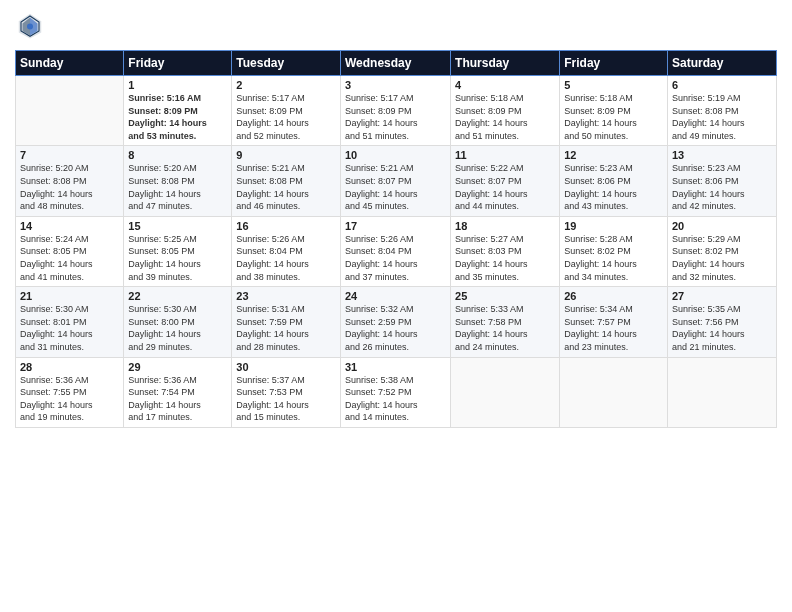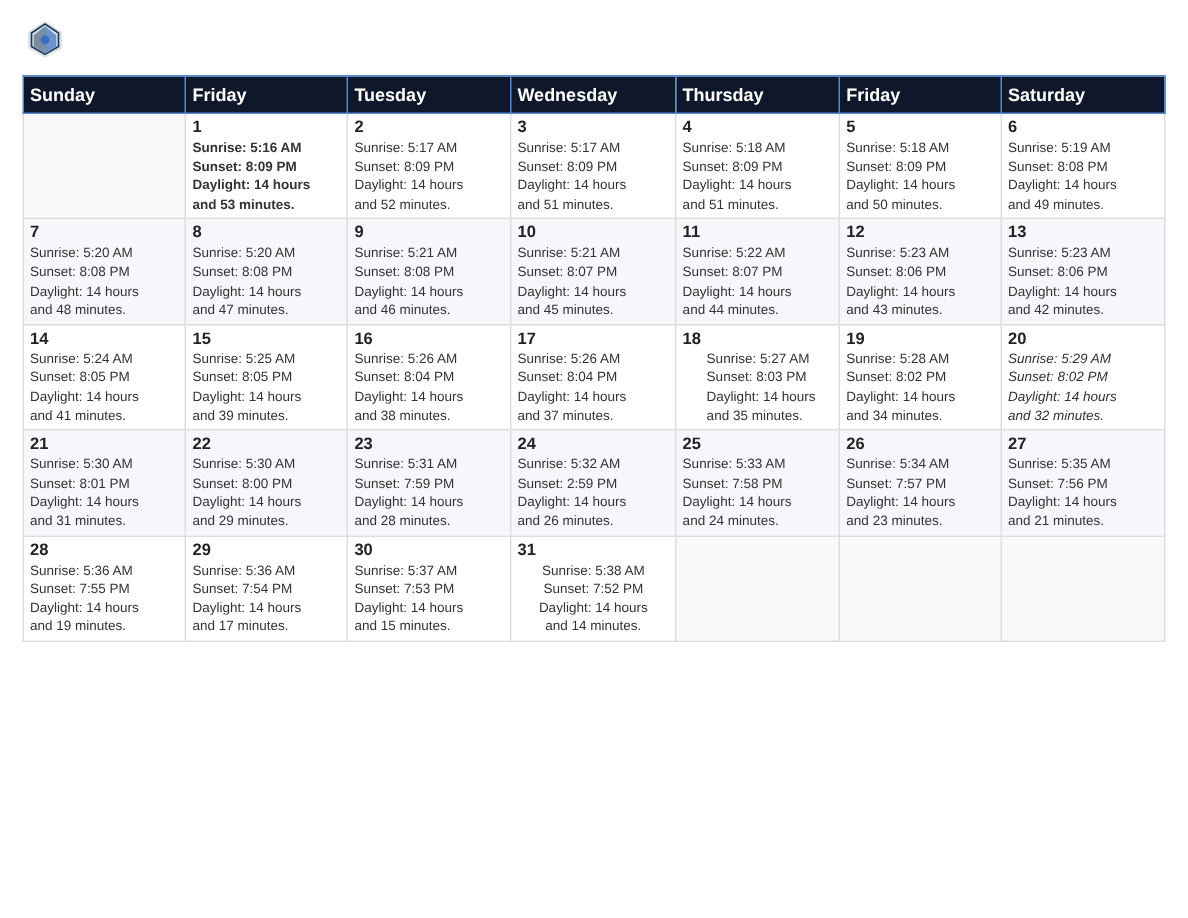--- a/index.html
+++ b/index.html
@@ -249,35 +249,35 @@
           </td>
           <td>
             <span class="day-number">17</span>
             <div class="day-info" style="white-space: pre-line;">Sunrise: 5:26 AM
 Sunset: 8:04 PM
 Daylight: 14 hours
 and 37 minutes.</div>
           </td>
           <td>
             <span class="day-number">18</span>
-            <div class="day-info" style="white-space: pre-line; margin-left: 16px;">Sunrise: 5:27 AM
+            <div class="day-info" style="white-space: pre-line;">Sunrise: 5:27 AM
 Sunset: 8:03 PM
 Daylight: 14 hours
 and 35 minutes.</div>
           </td>
           <td>
             <span class="day-number">19</span>
             <div class="day-info" style="white-space: pre-line;">Sunrise: 5:28 AM
 Sunset: 8:02 PM
 Daylight: 14 hours
 and 34 minutes.</div>
           </td>
           <td>
             <span class="day-number">20</span>
-            <div class="day-info" style="white-space: pre-line; font-style: italic;">Sunrise: 5:29 AM
+            <div class="day-info" style="white-space: pre-line;">Sunrise: 5:29 AM
 Sunset: 8:02 PM
 Daylight: 14 hours
 and 32 minutes.</div>
           </td>
         </tr>
         <tr>
           <td>
             <span class="day-number">21</span>
             <div class="day-info" style="white-space: pre-line;">Sunrise: 5:30 AM
 Sunset: 8:01 PM
@@ -344,21 +344,21 @@
           </td>
           <td>
             <span class="day-number">30</span>
             <div class="day-info" style="white-space: pre-line;">Sunrise: 5:37 AM
 Sunset: 7:53 PM
 Daylight: 14 hours
 and 15 minutes.</div>
           </td>
           <td>
             <span class="day-number">31</span>
-            <div class="day-info" style="white-space: pre-line; text-align: center;">Sunrise: 5:38 AM
+            <div class="day-info" style="white-space: pre-line;">Sunrise: 5:38 AM
 Sunset: 7:52 PM
 Daylight: 14 hours
 and 14 minutes.</div>
           </td>
           <td class="empty-cell"></td>
           <td class="empty-cell"></td>
           <td class="empty-cell"></td>
         </tr>
       </tbody>
   </table>

